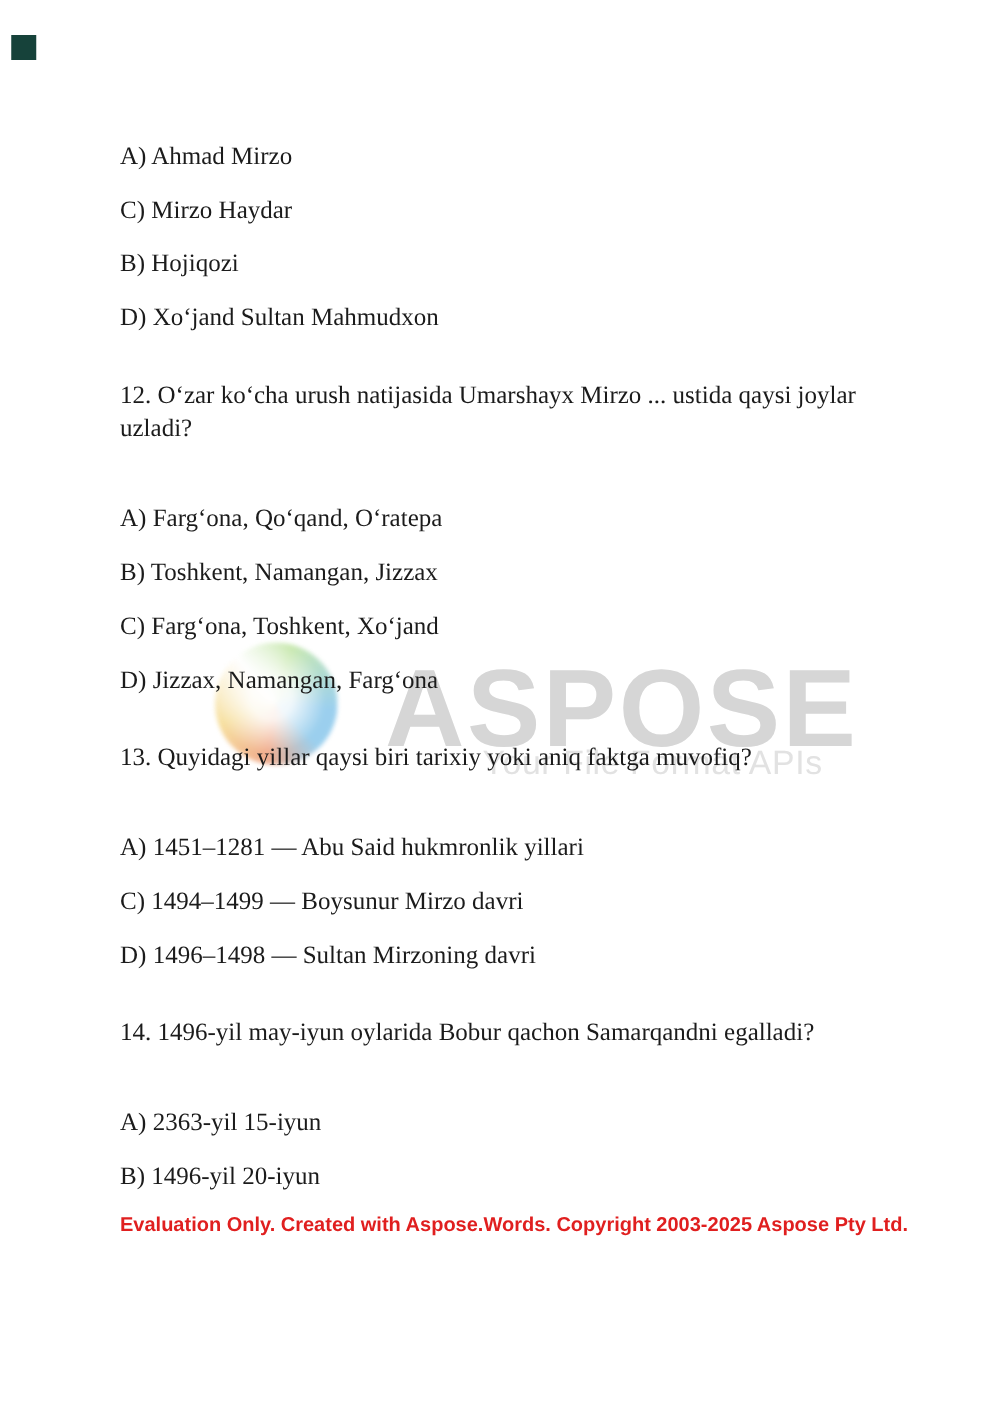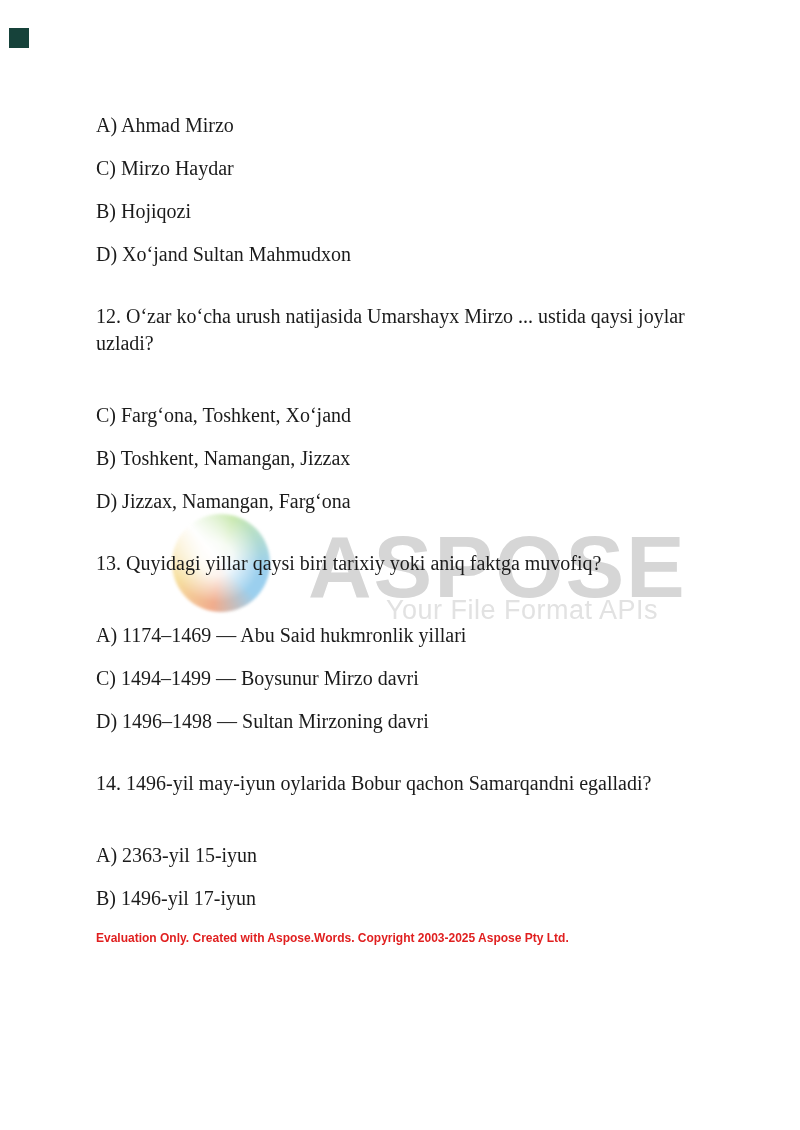--- a/index.html
+++ b/index.html
@@ -70,21 +70,21 @@
   .question { line-height: 27px; margin: 0 0 45px 0; }
   .options  { margin: 0 0 35px 0; }
   .options p { line-height: 27px; margin: 16px 0 9px 0; }
   .block:last-of-type .options { margin-bottom: 0; }
 
   .footer {
     margin-top: 15px;
     width: 648px;
     font-family: "Liberation Sans", sans-serif;
     font-weight: bold;
-    font-size: 12px; line-height: 22px;
+    font-size: 16px; line-height: 22px;
     color: var(--footer-color, #e01f1f);
   }
 </style>
 </head>
 <body>
 
 <div class="page">
 
   <div class="corner-mark"></div>
 
@@ -101,38 +101,39 @@
           <p>A) Ahmad Mirzo</p>
           <p>C) Mirzo Haydar</p>
           <p>B) Hojiqozi</p>
           <p>D) Xoʻjand Sultan Mahmudxon</p>
         </div>
   </section>
 
   <section class="block">
     <p class="question">12. Oʻzar koʻcha urush natijasida Umarshayx Mirzo ... ustida qaysi joylar uzladi?</p>
     <div class="options">
+          <p>A) Fargʻona, Qoʻqand, Oʻratepa</p>
+          <p>B) Toshkent, Namangan, Jizzax</p>
           <p>C) Fargʻona, Toshkent, Xoʻjand</p>
-          <p>B) Toshkent, Namangan, Jizzax</p>
           <p>D) Jizzax, Namangan, Fargʻona</p>
         </div>
   </section>
 
   <section class="block">
     <p class="question">13. Quyidagi yillar qaysi biri tarixiy yoki aniq faktga muvofiq?</p>
     <div class="options">
-          <p>A) 1174–1469 — Abu Said hukmronlik yillari</p>
+          <p>A) 1451–1281 — Abu Said hukmronlik yillari</p>
           <p>C) 1494–1499 — Boysunur Mirzo davri</p>
           <p>D) 1496–1498 — Sultan Mirzoning davri</p>
         </div>
   </section>
 
   <section class="block">
     <p class="question">14. 1496-yil may-iyun oylarida Bobur qachon Samarqandni egalladi?</p>
     <div class="options">
           <p>A) 2363-yil 15-iyun</p>
-          <p>B) 1496-yil 17-iyun</p>
+          <p>B) 1496-yil 20-iyun</p>
         </div>
   </section>
 <p class="footer">Evaluation Only. Created with Aspose.Words. Copyright 2003-2025 Aspose Pty Ltd.</p>
   </div>
 
 </div>
 
 </body></html>

